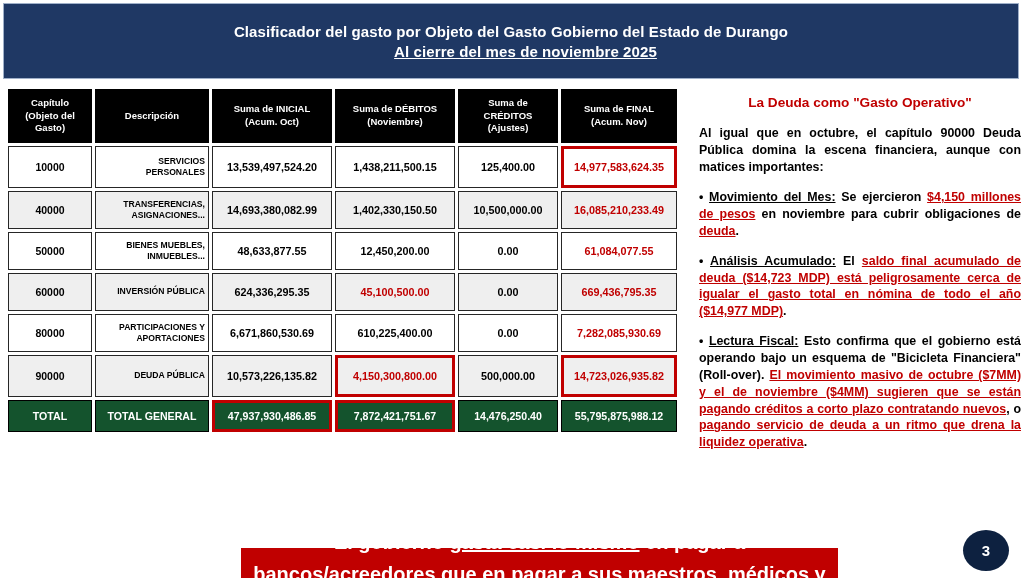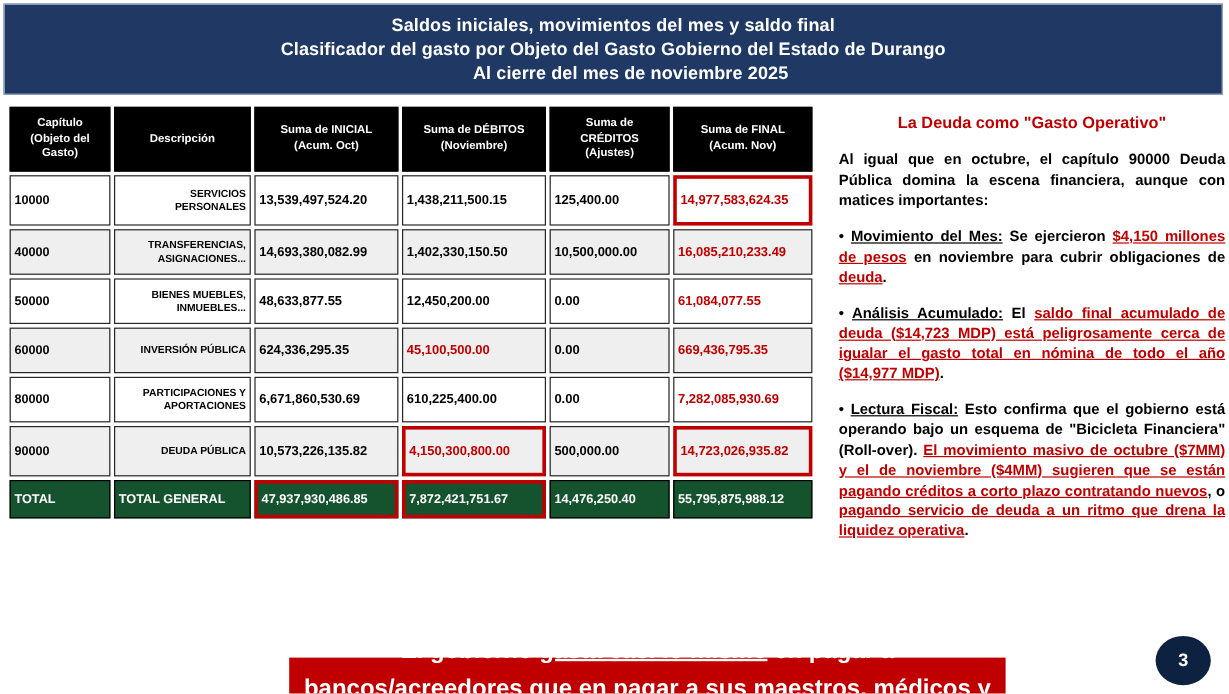--- a/index.html
+++ b/index.html
@@ -8,33 +8,33 @@
     background:#ffffff;font-family:"Liberation Sans",sans-serif;
   }
   
   .header-band{
     position:absolute;left:3px;top:3px;width:1014px;height:74px;
     background:#1F3864;border:1px solid #9fb0c9;
     color:#fff;text-align:center;font-weight:bold;
     display:flex;flex-direction:column;justify-content:center;gap:3px;
   }
   .header-band .h-line{font-size:15px;letter-spacing:.1px;}
-  .header-band .h-line.u{padding-left:29px;}
+  .header-band .h-line.u{text-decoration:underline;padding-left:29px;}
   
   .table-wrap{position:absolute;left:5px;top:86px;}
   table{border-collapse:separate;border-spacing:3px;table-layout:fixed;}
   col.c1{width:84px}col.c2{width:114px}col.c3{width:120px}
   col.c4{width:120px}col.c5{width:100px}col.c6{width:116px}
   th{
     background:#000;color:#fff;font-size:9.5px;font-weight:bold;
     height:52px;border:1px solid #000;padding:0 5px;text-align:center;line-height:1.35;
   }
   td{
     border:1.4px solid #262626;font-weight:bold;font-size:10.8px;color:#000;
-    height:36px;background:#fff;padding:0 3px;
+    text-align:center;height:36px;background:#fff;padding:0 3px;
   }
   tr.alt td{background:#efefef;}
   td.desc{font-size:8.6px;text-align:right;padding-left:7px;line-height:1.3;}
   td.cap{font-size:10.5px;}
   td.red{color:#C00000;}
   td.redbox{border:3px solid #C00000;}
   tr.total td{background:#14532d;color:#fff;font-size:10.6px;height:26px;border-color:#000;}
   tr.total td.redbox{border:3px solid #C00000;}
   
   .panel{
@@ -61,21 +61,20 @@
     position:absolute;left:963px;top:530px;width:46px;height:41px;
     background:#0d2140;border-radius:50%;
     color:#fff;font-weight:bold;font-size:15px;
     display:flex;align-items:center;justify-content:center;
   }
 </style>
 </head>
 <body>
 
 <div class="header-band">
-  <div class="h-line">Saldos iniciales, movimientos del mes y saldo final</div>
   <div class="h-line">Clasificador del gasto por Objeto del Gasto Gobierno del Estado de Durango</div>
   <div class="h-line u">Al cierre del mes de noviembre 2025</div>
 </div>
 
 <div class="table-wrap">
   <table>
     <colgroup>
         <col class="c1">
         <col class="c2">
         <col class="c3">

